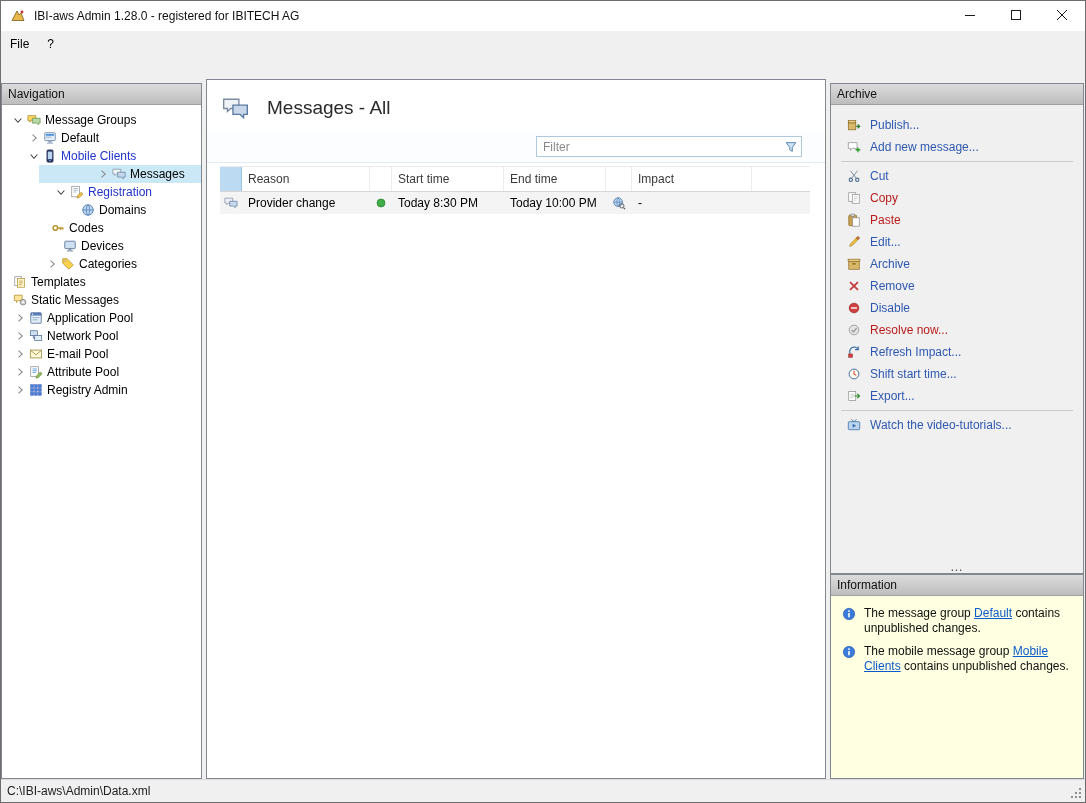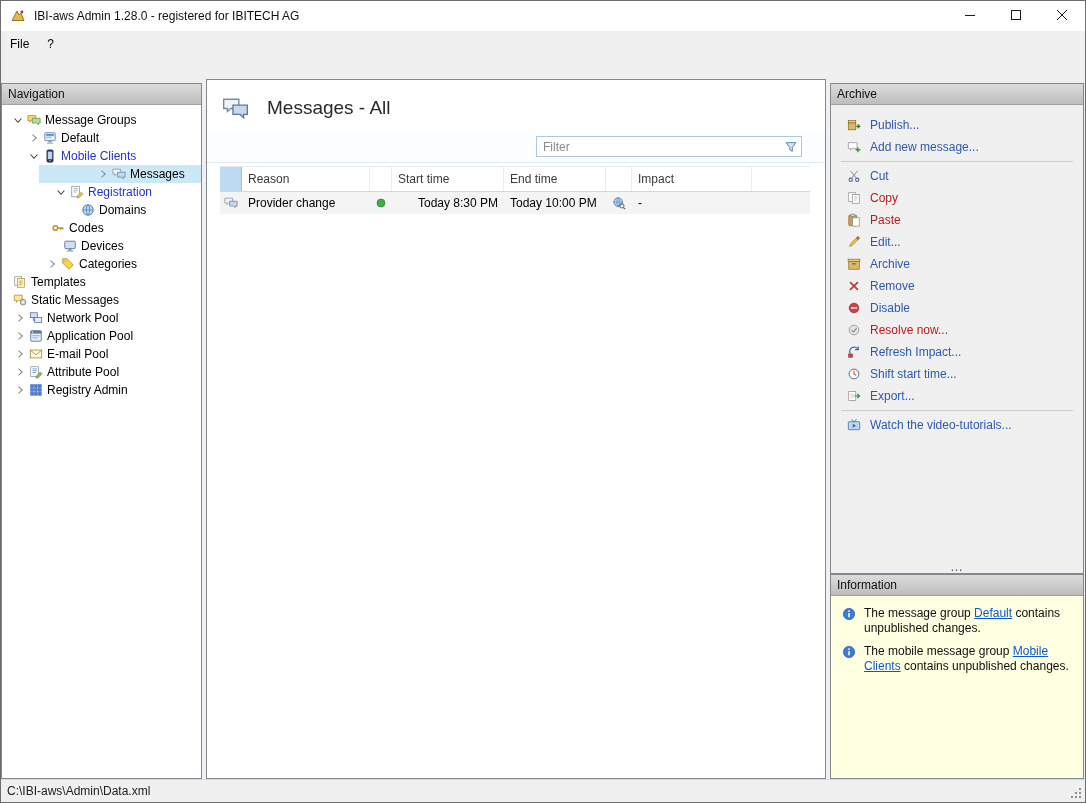--- a/index.html
+++ b/index.html
@@ -270,43 +270,43 @@
           <span class="tree-label">Static Messages</span>
         </div>
         <div class="tree-row" style="padding-left: 10px;">
           <span class="chev">
             <svg viewBox="0 0 16 16">
               <path d="M6 3.5l5 4.5-5 4.5" fill="none" stroke="#8a8a8a" stroke-width="1.4"></path>
             </svg>
           </span>
           <span class="ic">
             <svg viewBox="0 0 16 16">
-              <rect x="1.5" y="2" width="8" height="5.6" fill="#cfe0f0" stroke="#4a6a90" stroke-width=".8"></rect>
-              <rect x="6.5" y="7.4" width="8" height="5.6" fill="#e2eefa" stroke="#4a6a90" stroke-width=".8"></rect>
-              <path d="M5 7.6v3h2" stroke="#4a6a90" fill="none" stroke-width=".9"></path>
-            </svg>
-          </span>
-          <span class="tree-label">Network Pool</span>
-        </div>
-        <div class="tree-row" style="padding-left: 10px;">
-          <span class="chev">
-            <svg viewBox="0 0 16 16">
-              <path d="M6 3.5l5 4.5-5 4.5" fill="none" stroke="#8a8a8a" stroke-width="1.4"></path>
-            </svg>
-          </span>
-          <span class="ic">
-            <svg viewBox="0 0 16 16">
               <rect x="2" y="2" width="12" height="12" rx="1" fill="#e6eef8" stroke="#4a6a90" stroke-width=".9"></rect>
               <rect x="2" y="2" width="12" height="3.2" fill="#5a7ab8"></rect>
               <circle cx="4" cy="3.6" r=".7" fill="#fff"></circle>
               <rect x="4" y="7" width="8" height="1.2" fill="#9ab4d0"></rect>
               <rect x="4" y="9.5" width="6" height="1.2" fill="#9ab4d0"></rect>
             </svg>
           </span>
           <span class="tree-label">Application Pool</span>
+        </div>
+        <div class="tree-row" style="padding-left: 10px;">
+          <span class="chev">
+            <svg viewBox="0 0 16 16">
+              <path d="M6 3.5l5 4.5-5 4.5" fill="none" stroke="#8a8a8a" stroke-width="1.4"></path>
+            </svg>
+          </span>
+          <span class="ic">
+            <svg viewBox="0 0 16 16">
+              <rect x="1.5" y="2" width="8" height="5.6" fill="#cfe0f0" stroke="#4a6a90" stroke-width=".8"></rect>
+              <rect x="6.5" y="7.4" width="8" height="5.6" fill="#e2eefa" stroke="#4a6a90" stroke-width=".8"></rect>
+              <path d="M5 7.6v3h2" stroke="#4a6a90" fill="none" stroke-width=".9"></path>
+            </svg>
+          </span>
+          <span class="tree-label">Network Pool</span>
         </div>
         <div class="tree-row" style="padding-left: 10px;">
           <span class="chev">
             <svg viewBox="0 0 16 16">
               <path d="M6 3.5l5 4.5-5 4.5" fill="none" stroke="#8a8a8a" stroke-width="1.4"></path>
             </svg>
           </span>
           <span class="ic">
             <svg viewBox="0 0 16 16">
               <rect x="1.5" y="3.5" width="13" height="9" fill="#fdf6d8" stroke="#9a8a3a" stroke-width=".9"></rect>
@@ -408,21 +408,21 @@
             <div class="gr-cell" style="width: 128px;">
               <span>Provider change</span>
             </div>
             <div class="gr-cell c" style="width: 22px;">
               <span class="ic">
                 <svg viewBox="0 0 16 16">
                   <circle cx="8" cy="8" r="4.5" fill="#3fae49" stroke="#2d8a36"></circle>
                 </svg>
               </span>
             </div>
-            <div class="gr-cell" style="width: 112px; justify-content: flex-end;">
+            <div class="gr-cell" style="width: 112px;">
               <span>Today 8:30 PM</span>
             </div>
             <div class="gr-cell" style="width: 102px;">
               <span>Today 10:00 PM</span>
             </div>
             <div class="gr-cell c" style="width: 26px;">
               <span class="ic">
                 <svg viewBox="0 0 16 16">
                   <circle cx="7" cy="7" r="5" fill="#bcd6f0" stroke="#3a6ea5" stroke-width=".8"></circle>
                   <path d="M2 7h10M7 2c2 1.8 2 8.2 0 10M7 2C5 3.8 5 10.2 7 12" stroke="#3a6ea5" fill="none" stroke-width=".6"></path>

